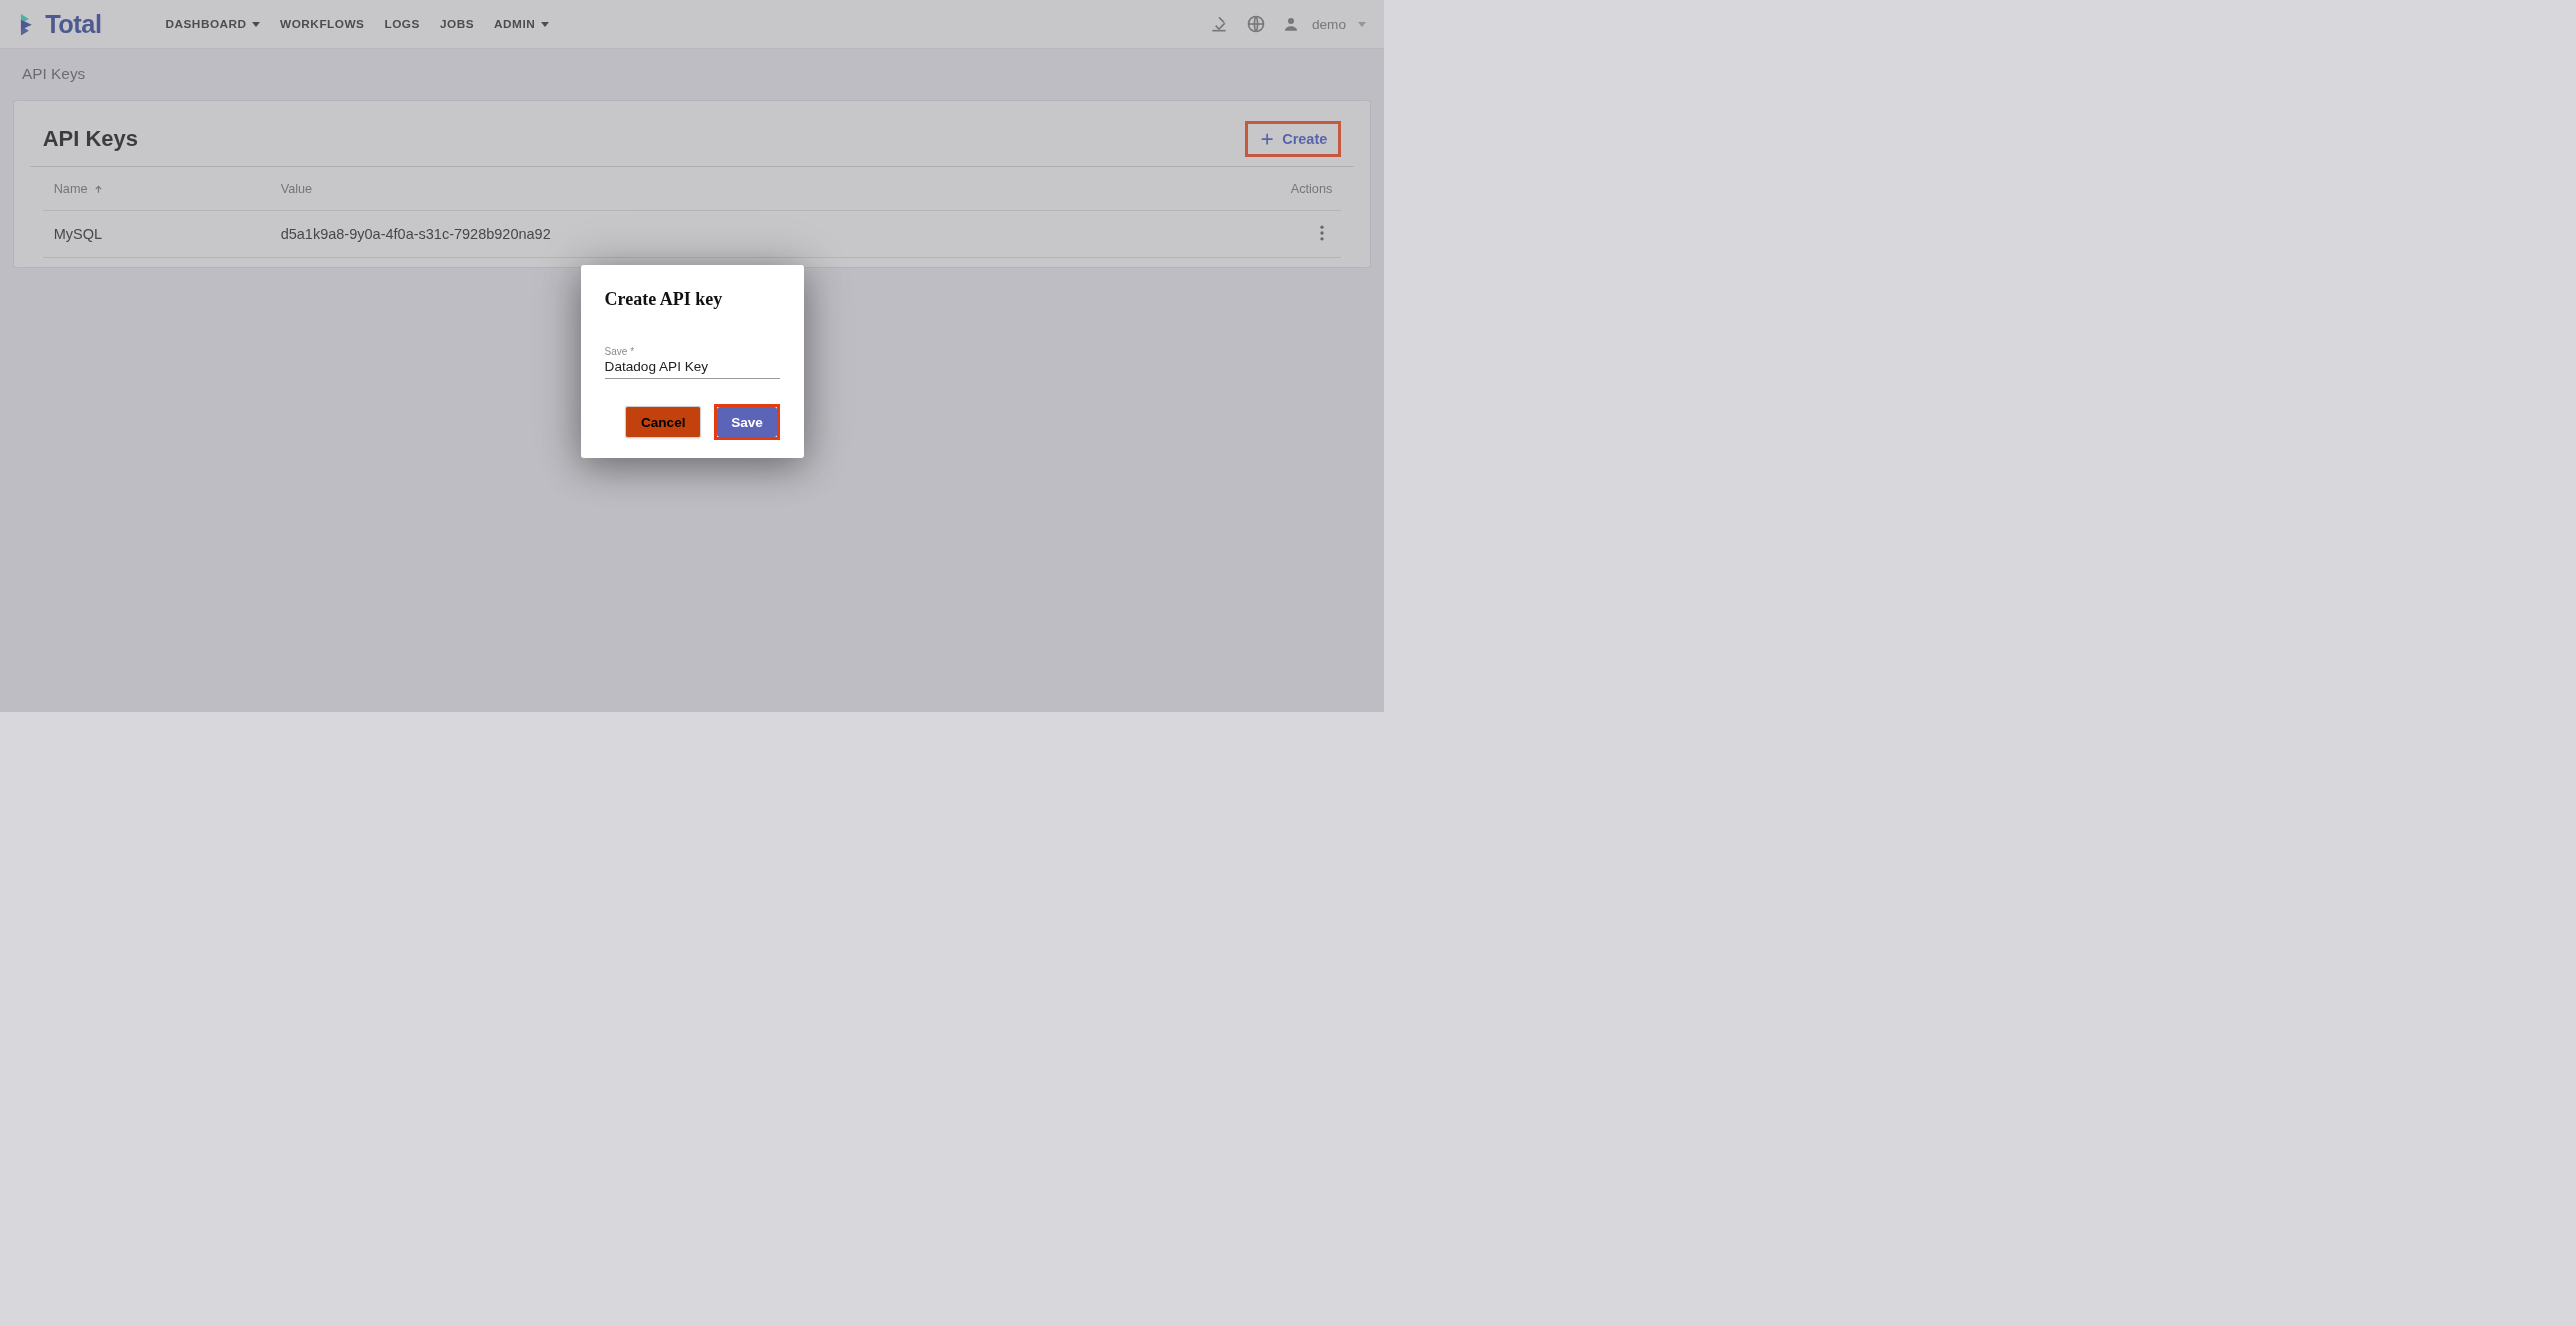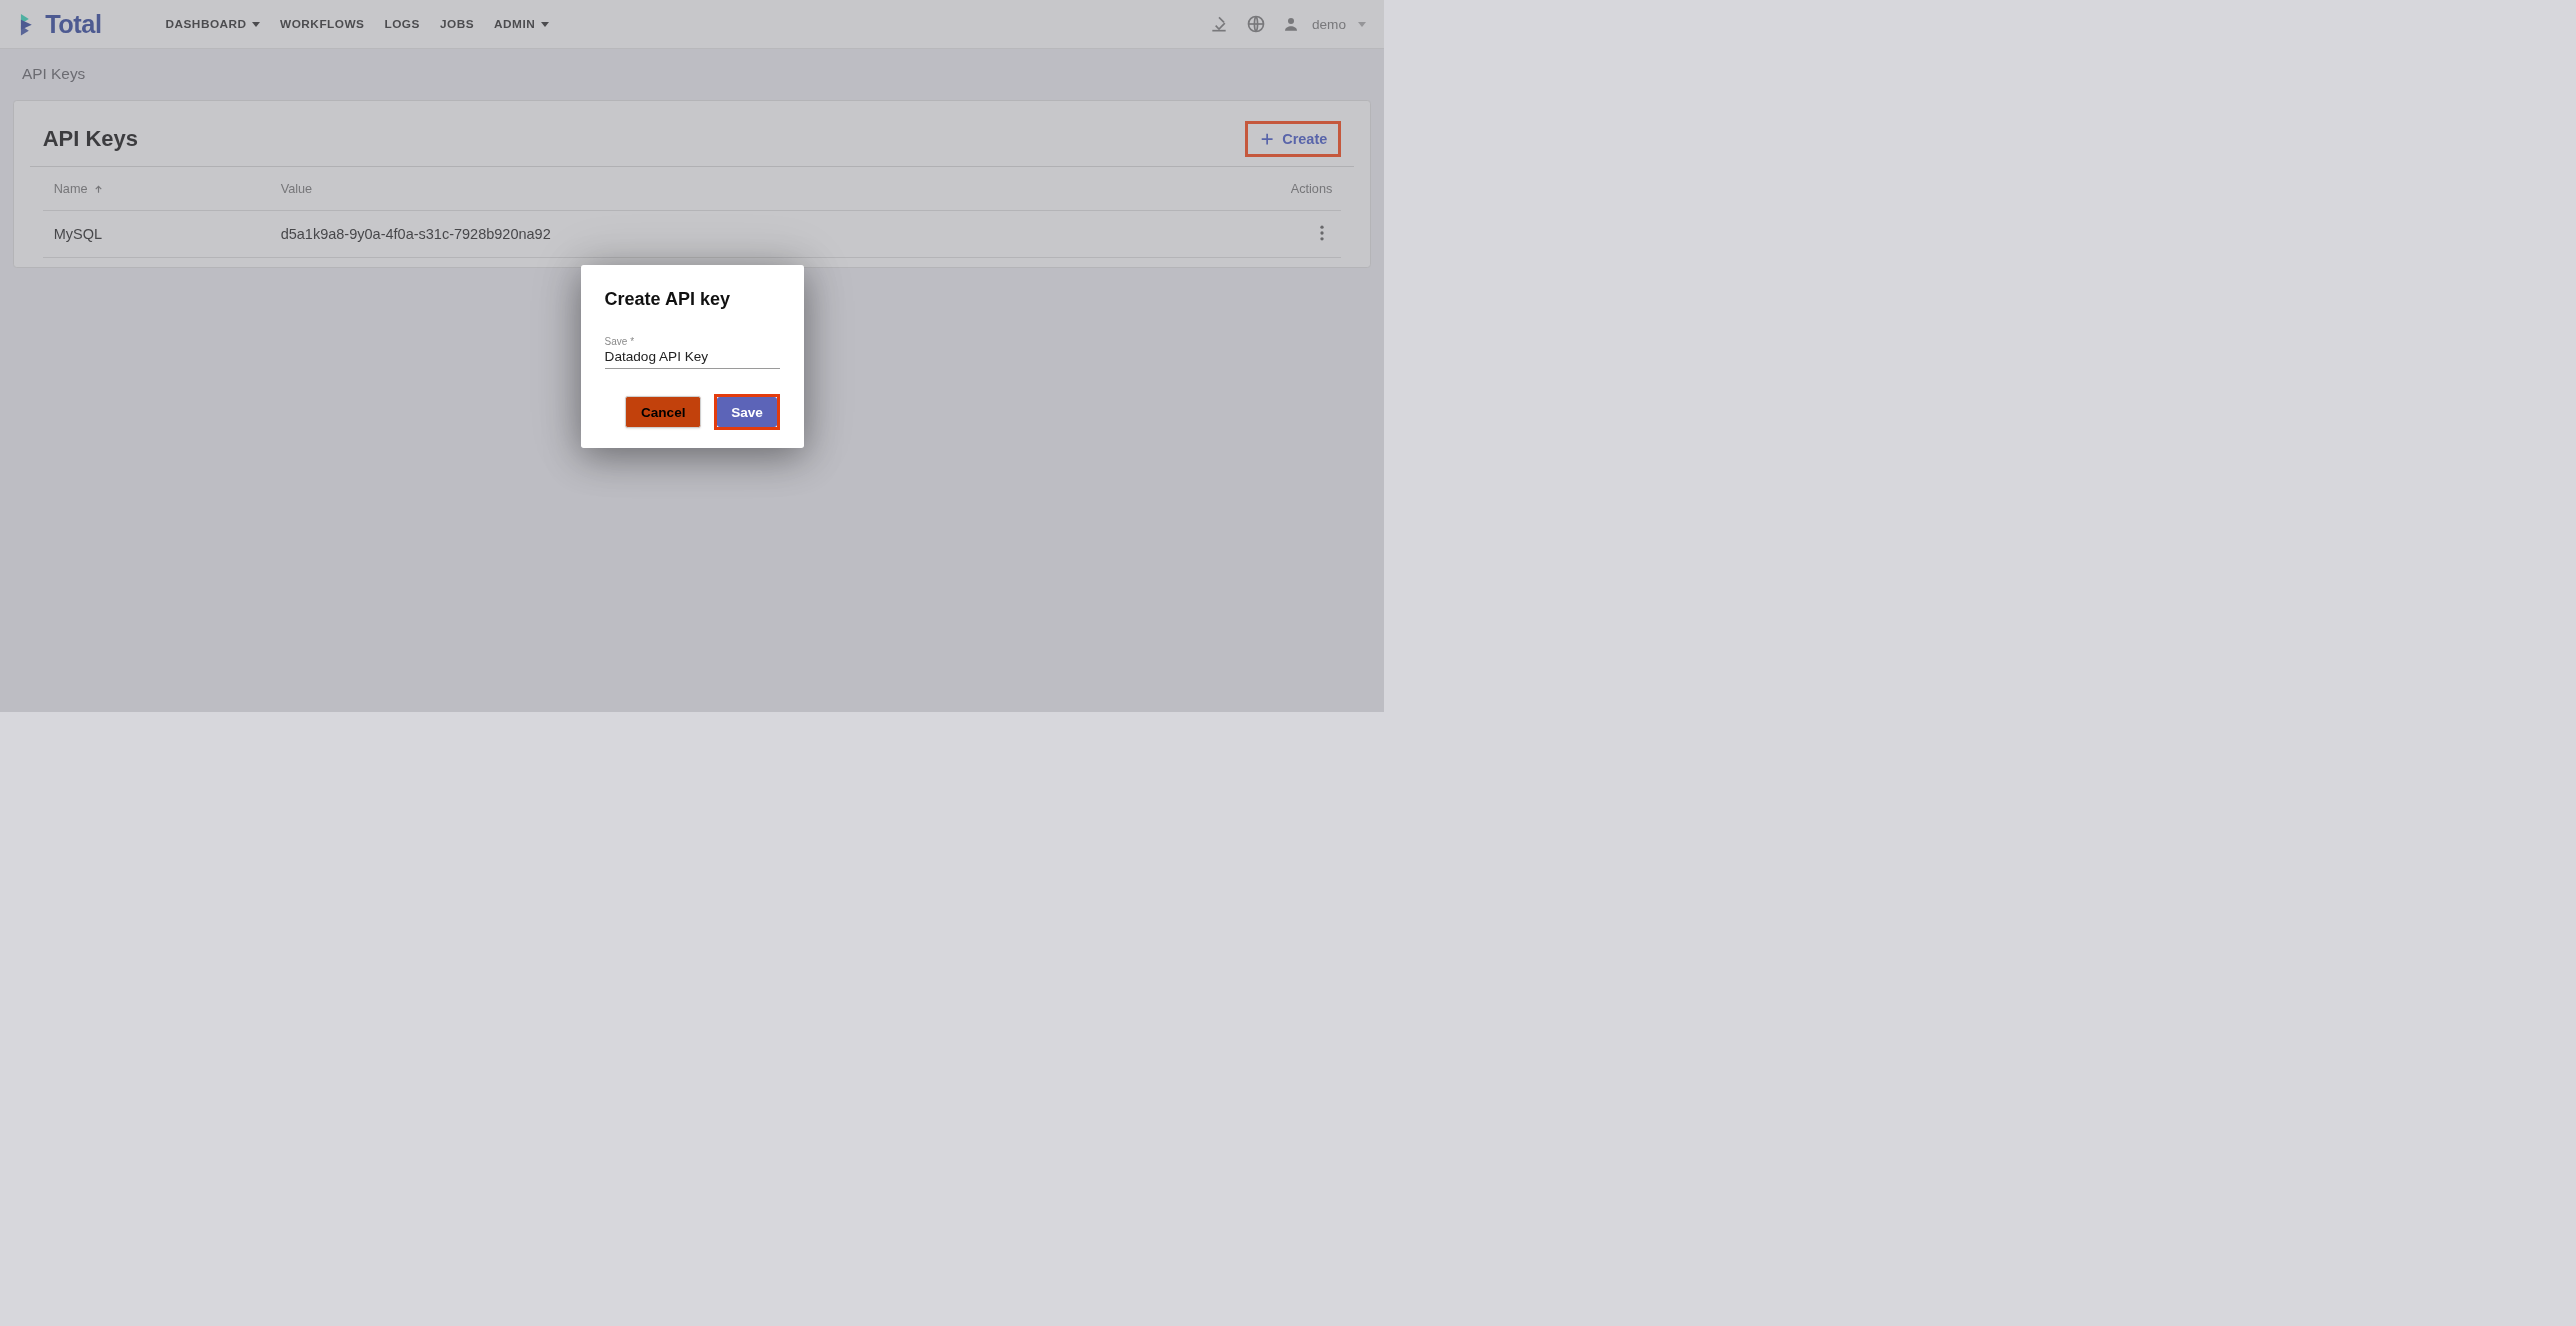--- a/index.html
+++ b/index.html
@@ -186,21 +186,22 @@
       width: 223px;
       background: #fff;
       border-radius: 2.7px;
       box-shadow: 0 9px 36px rgba(0,0,0,0.35), 0 0 54px rgba(0,0,0,0.15);
       padding: 23.6px 23.6px 18px;
     }
     .dialog-title {
       font-size: 18px;
       font-weight: 700;
       color: #111;
-      margin-bottom: 26px;
+      margin-bottom: 36px;
+      font-family: Liberation Serif, serif;
     }
     .dlg-field-label {
       font-size: 10px;
       color: #8a8a8a;
       margin-bottom: 1.8px;
     }
     .dlg-input-wrap {
       border-bottom: 0.9px solid #9a9a9a;
       padding-bottom: 3.6px;
       margin-bottom: 25.4px;

